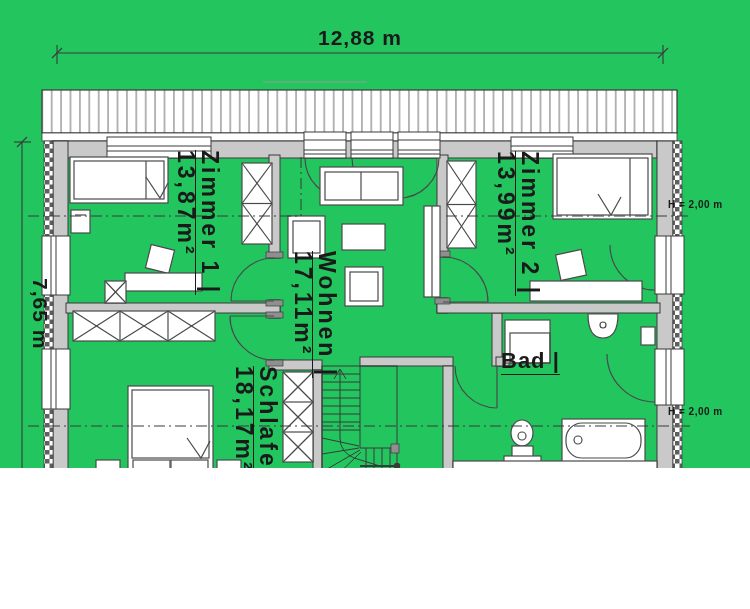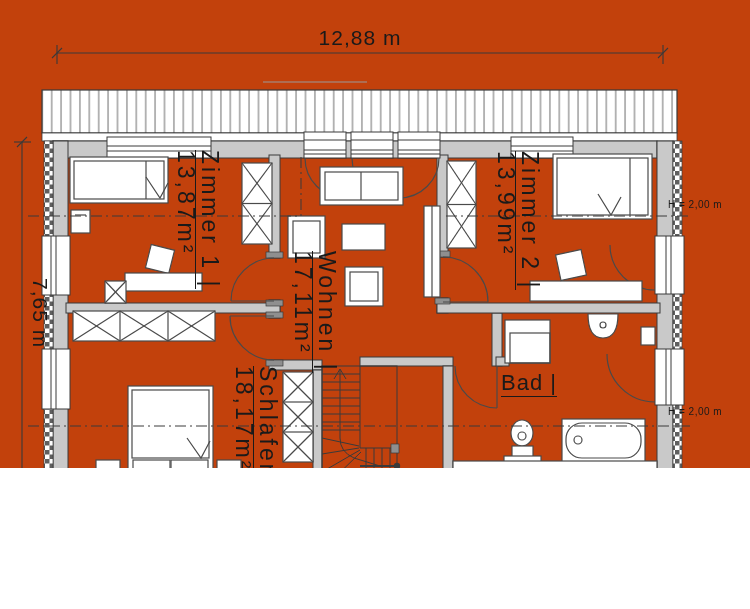--- a/index.html
+++ b/index.html
@@ -1,17 +1,17 @@
 <!DOCTYPE html>
 <html><head>
 <meta charset="utf-8">
 <style>
   html,body{margin:0;padding:0;background:#ffffff;}
-  #plan{position:relative;width:750px;height:468px;background:#c2410c;overflow:hidden;
-        font-family:"Liberation Sans", sans-serif;color:#1a1a1a;}
+  #plan{position:relative;width:750px;height:468px;background:#22c55e;overflow:hidden;
+        font-family:"Liberation Sans", sans-serif;color:#1a1a1a;font-weight:bold;}
   #plan svg{position:absolute;left:0;top:0;}
   .txt{position:absolute;white-space:nowrap;color:#1a1a1a;}
   .dimtext{font-size:21px;letter-spacing:1px;text-align:center;}
   .vdim{transform:rotate(90deg);transform-origin:top left;font-size:21px;letter-spacing:1px;}
   .hlabel{font-size:10px;letter-spacing:0.5px;}
   .vlabel{transform:rotate(90deg);transform-origin:top left;font-size:23px;
           letter-spacing:3px;line-height:24px;}
   .roomlabel-h{font-size:22px;letter-spacing:1px;line-height:26px;}
   .ul{border-bottom:1.5px solid #1a1a1a;padding-bottom:1px;}
 </style>
@@ -366,17 +366,17 @@
 <div class="txt vlabel" style="left:542px;top:151px;width:175px;">
   <div><span class="ul">Zimmer 2 |</span></div>
   <div>13,99m²</div>
 </div>
 
 <div class="txt vlabel" style="left:280px;top:366px;width:160px;">
   <div><span class="ul">Schlafen |</span></div>
   <div>18,17m²</div>
 </div>
 
-<div class="txt roomlabel-h" style="left:501px;top:370px;">
+<div class="txt roomlabel-h" style="left:501px;top:348px;">
   <div><span class="ul">Bad |</span></div>
 </div>
 
 </div>
 
 </body></html>

